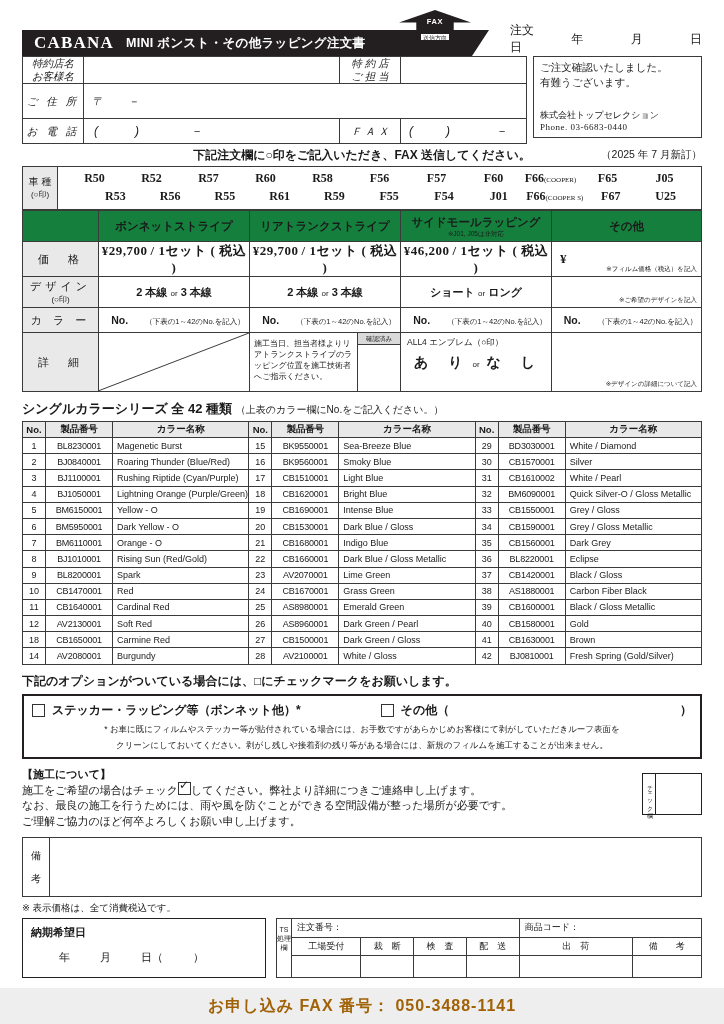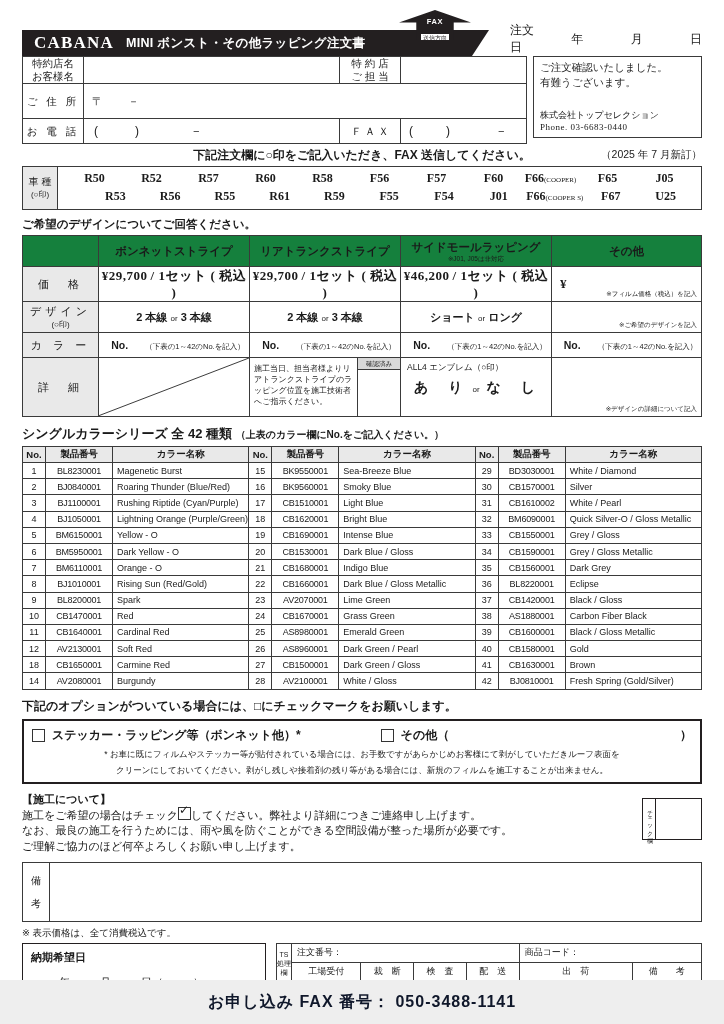--- a/index.html
+++ b/index.html
@@ -59,21 +59,21 @@
     color:#fff;
     clip-path:polygon(50% 0%,100% 42%,76% 42%,76% 100%,24% 100%,24% 42%,0 42%);
     text-align:center;
     padding-top:1px;box-sizing:border-box;
   }
   .faxarrow .t1{font-size:7.5px;font-weight:bold;letter-spacing:.6px;line-height:9px;margin-top:6px;}
   .faxarrow .t2{font-size:6px;background:#fff;color:#231f20;display:inline-block;padding:0 2px;line-height:8px;margin-top:1px;}
 
   
   .custwrap{display:flex;gap:6px;margin-top:0;}
-  .custtbl{width:505px;}
+  .custtbl{width:505px;font-style:italic;}
   .custtbl td{height:24px;font-size:11px;}
   .custtbl .k{width:60px;background:#fff;text-align:center;font-size:10.5px;line-height:13px;}
   .spacek{letter-spacing:3px;}
   .confirm{
     width:169px;border:1px solid #3a3a3a;
     position:relative;font-size:10.5px;line-height:15px;
     padding:3px 6px;box-sizing:border-box;
   }
   .confirm .co{position:absolute;bottom:4px;left:6px;font-size:9px;line-height:12px;}
   .confirm .co .ph{font-family:"Liberation Serif",serif;letter-spacing:.5px;}
@@ -117,21 +117,21 @@
     position:absolute;right:0;top:0;bottom:0;width:42px;
     border-left:1px solid #3a3a3a;
   }
   .confbox .cl{font-size:6.5px;background:#d9d9d9;border-bottom:1px solid #3a3a3a;line-height:11px;}
   .all4{font-size:8.5px;text-align:left;padding:4px 0 0 6px;}
   .arinashi{font-size:14px;font-weight:bold;letter-spacing:3px;margin-top:5px;}
   .arinashi .or{font-size:8px;font-weight:normal;letter-spacing:0;}
 
   
   .cseries{font-size:13px;font-weight:bold;margin:8px 0 3px 0;}
-  .cseries .sub{font-size:10px;font-weight:bold;}
+  .cseries .sub{font-size:10px;font-weight:normal;}
   .ctbl{table-layout:fixed;}
   .ctbl th{background:#e9e9e9;font-size:9.5px;font-weight:bold;height:15px;}
   .ctbl td{font-size:9px;height:15.2px;}
   .ctbl .cno{width:22px;text-align:center;}
   .ctbl .ccode{width:66px;text-align:center;font-family:"Liberation Sans",sans-serif;letter-spacing:-.2px;}
   .ctbl .cname{padding-left:4px;}
 
   
   .optline{font-size:12px;font-weight:bold;margin:8px 0 4px 0;}
   .optbox{border:2px solid #231f20;padding:6px 8px 6px 8px;}
@@ -164,25 +164,25 @@
   .delivery .dt{font-size:11px;font-weight:bold;}
   .delivery .dd{font-size:11px;margin-top:10px;display:flex;gap:30px;padding-left:28px;}
   .tsbox{flex:1;display:flex;border:1px solid #3a3a3a;}
   .tsbox .tsl{width:14px;border-right:1px solid #3a3a3a;font-size:7px;text-align:center;line-height:9px;padding-top:6px;}
   .tstbl{flex:1;}
   .tstbl td{font-size:9px;text-align:center;height:15px;}
   .tstbl .lft{text-align:left;padding-left:5px;margin-top:37px;}
 
   
   .footer{
-    position:absolute;left:0;right:0;bottom:0;height:44px;
+    position:absolute;left:0;right:0;bottom:0;height:36px;
     background:#eeeeee;
     display:flex;align-items:center;justify-content:center;
     font-size:16px;font-weight:bold;letter-spacing:1px;
-    color:#0f172a;
+    color:#a16207;
   }
 </style>
 </head>
 <body>
 
 <div class="page">
 <div class="sheet">
 
   <div class="hdrow">
     <div class="titlebar">
@@ -289,21 +289,20 @@
                 <span>J01</span>
                 <span>F66<span class="sub">(COOPER S)</span></span>
                 <span>F67</span>
                 <span>U25</span>
               </div>
       </td>
     </tr>
   </tbody>
       </table>
 
-  <div class="sechead">ご希望のデザインについてご回答ください。</div>
   <table class="dsg">
     <colgroup>
           <col style="width:76px">
           <col style="width:151px">
           <col style="width:151px">
           <col style="width:151px">
           <col>
         </colgroup>
     <tbody>
           <tr>

